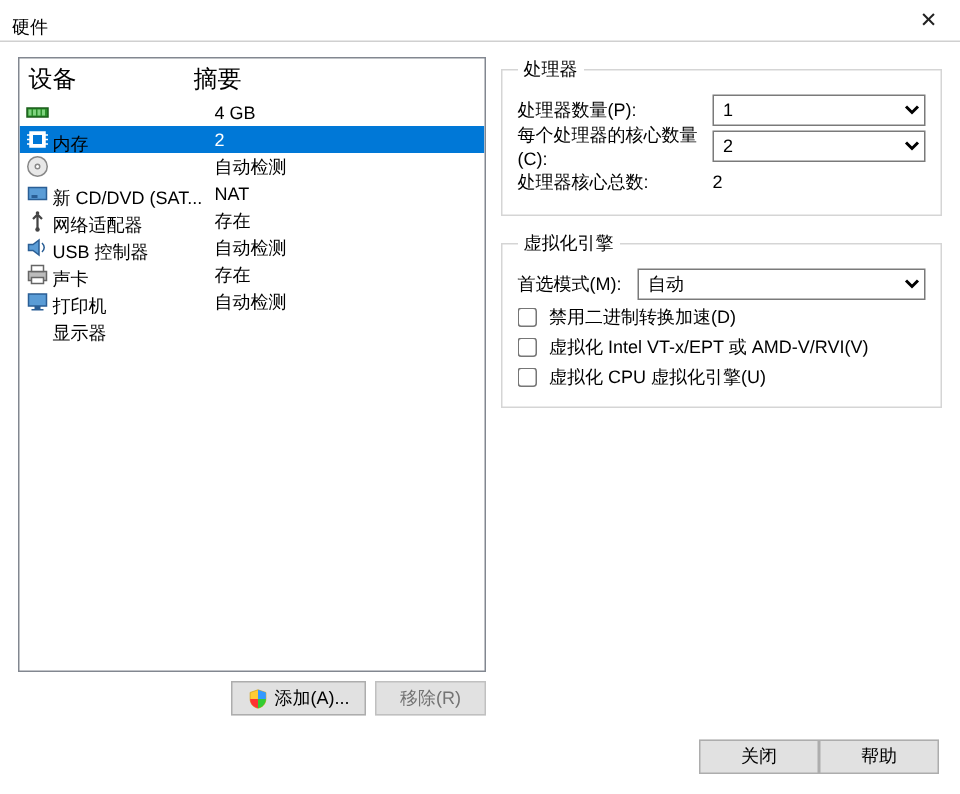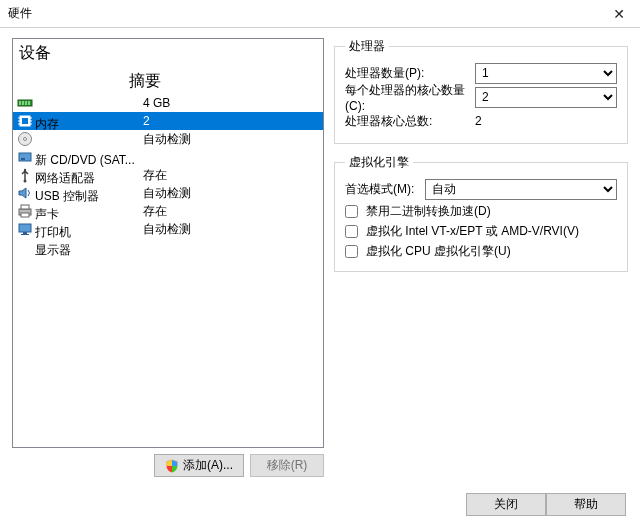--- a/index.html
+++ b/index.html
@@ -10,21 +10,21 @@
     background: #fff;
     color: #000;
     width: 640px;
     height: 529px;
     overflow: hidden;
   }
   .titlebar {
     height: 28px;
     border-bottom: 1px solid #d0d0d0;
     display: flex;
-    align-items: center;
+    align-items: flex-end;
     justify-content: space-between;
     padding: 0 0 0 8px;
     background: #fff;
   }
   .titlebar .title { font-size: 12px; }
   .titlebar .close {
     width: 42px;
     height: 28px;
     display: flex;
     align-items: center;
@@ -54,21 +54,21 @@
     overflow: hidden;
   }
   .device-header {
     display: flex;
     padding: 4px 6px 2px 6px;
   }
   .device-header .col {
     font-size: 16px;
   }
   .device-header .col-device { width: 110px; }
-  .device-header .col-summary { flex: 1; margin-top: 28px; }
+  .device-header .col-summary { flex: 1; }
   .device-rows { flex: 1; overflow: auto; }
   .device-row {
     display: flex;
     align-items: center;
     height: 18px;
     padding: 0 0 0 4px;
     cursor: default;
   }
   .device-row.selected {
     background: #0078d7;
@@ -222,20 +222,21 @@
             <span class="summary">自动检测</span>
           </div>
           <div class="device-row">
             <span class="icon">
               <svg width="16" height="16" viewBox="0 0 16 16">
                 <rect x="2" y="4" width="12" height="8" fill="#5a9cd6" stroke="#2a5e95"></rect>
                 <rect x="4" y="9" width="4" height="2" fill="#2a5e95"></rect>
               </svg>
             </span>
             <span class="name">网络适配器</span>
+            <span class="summary">NAT</span>
           </div>
           <div class="device-row">
             <span class="icon">
               <svg width="16" height="16" viewBox="0 0 16 16">
                 <path d="M8 14 V4 M8 4 L5 7 M8 4 L11 7" stroke="#444" stroke-width="1.5" fill="none"></path>
                 <circle cx="8" cy="14" r="1.5" fill="#444"></circle>
                 <circle cx="8" cy="3" r="1.2" fill="#444"></circle>
               </svg>
             </span>
             <span class="name">USB 控制器</span>

